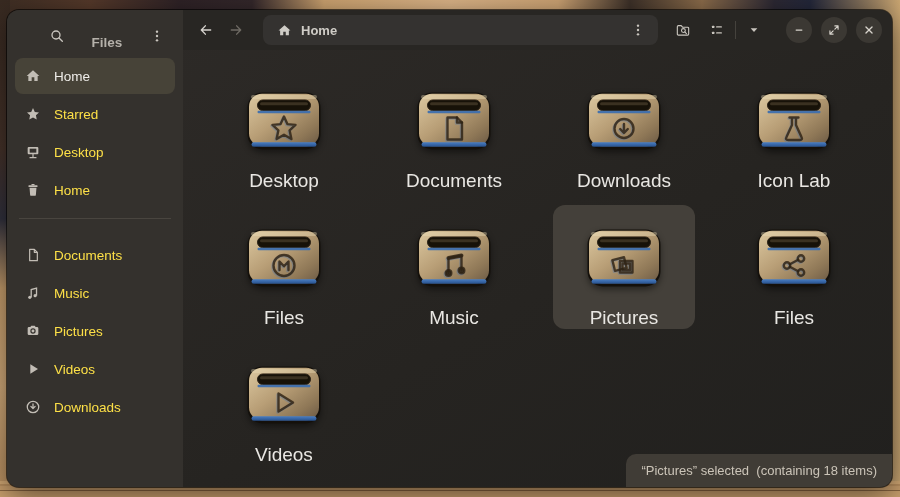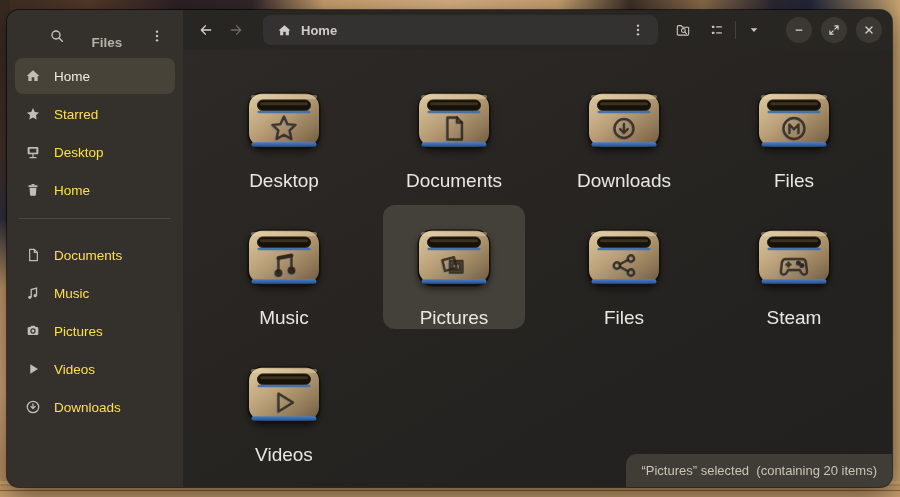--- a/index.html
+++ b/index.html
@@ -354,20 +354,37 @@
           <div>
             <svg class="folder-svg" viewBox="0 0 74 58">
               <rect x="0.5" y="0.5" width="73" height="57" rx="15" fill="#14100b"></rect>
               <rect x="2" y="1.8" width="70" height="52.5" rx="13" fill="url(#goldGrad)"></rect>
               <rect x="4" y="3" width="66" height="4" rx="2" fill="#ecdcb6" opacity="0.4"></rect>
               <rect x="4.5" y="50.2" width="65" height="4.6" rx="2.3" fill="url(#blueGrad)"></rect>
               <rect x="10.5" y="8" width="53" height="10.5" rx="5.2" fill="#171208" stroke="#2a2116" stroke-width="1"></rect>
               <rect x="13" y="10.2" width="48" height="3" rx="1.5" fill="#584a36" opacity="0.55"></rect>
               <rect x="10.5" y="18.8" width="53" height="2.4" rx="1.2" fill="#3e6fae" opacity="0.95"></rect>
               <g class="emblem" transform="translate(37,36.5)" fill="none" stroke="#2e2214" stroke-opacity="0.82" stroke-width="2.4" stroke-linecap="round" stroke-linejoin="round">
+                <path d="M-4.5,-11 L4.5,-11 M-2,-11 L-2,-3.5 L-7.5,8.5 Q-9,11.5 -5.8,11.5 L5.8,11.5 Q9,11.5 7.5,8.5 L2,-3.5 L2,-11"></path>
+              </g>
+            </svg>
+          </div>
+          <div class="cell-label">Icon Lab</div>
+        </div>
+        <div class="cell">
+          <div>
+            <svg class="folder-svg" viewBox="0 0 74 58">
+              <rect x="0.5" y="0.5" width="73" height="57" rx="15" fill="#14100b"></rect>
+              <rect x="2" y="1.8" width="70" height="52.5" rx="13" fill="url(#goldGrad)"></rect>
+              <rect x="4" y="3" width="66" height="4" rx="2" fill="#ecdcb6" opacity="0.4"></rect>
+              <rect x="4.5" y="50.2" width="65" height="4.6" rx="2.3" fill="url(#blueGrad)"></rect>
+              <rect x="10.5" y="8" width="53" height="10.5" rx="5.2" fill="#171208" stroke="#2a2116" stroke-width="1"></rect>
+              <rect x="13" y="10.2" width="48" height="3" rx="1.5" fill="#584a36" opacity="0.55"></rect>
+              <rect x="10.5" y="18.8" width="53" height="2.4" rx="1.2" fill="#3e6fae" opacity="0.95"></rect>
+              <g class="emblem" transform="translate(37,36.5)" fill="none" stroke="#2e2214" stroke-opacity="0.82" stroke-width="2.4" stroke-linecap="round" stroke-linejoin="round">
                 <circle cx="0" cy="0" r="10.5"></circle>
                 <path d="M-4.5,4.5 V-4 L0,0.8 4.5,-4 V4.5"></path>
               </g>
             </svg>
           </div>
           <div class="cell-label">Files</div>
         </div>
         <div class="cell">
           <div>
             <svg class="folder-svg" viewBox="0 0 74 58">
@@ -433,45 +450,25 @@
           <div>
             <svg class="folder-svg" viewBox="0 0 74 58">
               <rect x="0.5" y="0.5" width="73" height="57" rx="15" fill="#14100b"></rect>
               <rect x="2" y="1.8" width="70" height="52.5" rx="13" fill="url(#goldGrad)"></rect>
               <rect x="4" y="3" width="66" height="4" rx="2" fill="#ecdcb6" opacity="0.4"></rect>
               <rect x="4.5" y="50.2" width="65" height="4.6" rx="2.3" fill="url(#blueGrad)"></rect>
               <rect x="10.5" y="8" width="53" height="10.5" rx="5.2" fill="#171208" stroke="#2a2116" stroke-width="1"></rect>
               <rect x="13" y="10.2" width="48" height="3" rx="1.5" fill="#584a36" opacity="0.55"></rect>
               <rect x="10.5" y="18.8" width="53" height="2.4" rx="1.2" fill="#3e6fae" opacity="0.95"></rect>
               <g class="emblem" transform="translate(37,36.5)" fill="none" stroke="#2e2214" stroke-opacity="0.82" stroke-width="2.4" stroke-linecap="round" stroke-linejoin="round">
-                <path d="M-8,-6.5 H8 Q11.5,-6.5 12,-3 L13,5.5 Q13.2,9 10.2,9 Q8.2,9 7,6.8 L5.8,4.5 H-5.8 L-7,6.8 Q-8.2,9 -10.2,9 Q-13.2,9 -13,5.5 L-12,-3 Q-11.5,-6.5 -8,-6.5 Z"></path>
-                <path d="M-7.5,-1 H-3.5 M-5.5,-3 V1"></path>
-                <circle cx="4.5" cy="-2.5" r="1.4" class="fillme" fill="#2e2214" fill-opacity="0.82"></circle>
-                <circle cx="8" cy="0" r="1.4" class="fillme" fill="#2e2214" fill-opacity="0.82"></circle>
-              </g>
-            </svg>
-          </div>
-          <div class="cell-label">Steam</div>
-        </div>
-        <div class="cell">
-          <div>
-            <svg class="folder-svg" viewBox="0 0 74 58">
-              <rect x="0.5" y="0.5" width="73" height="57" rx="15" fill="#14100b"></rect>
-              <rect x="2" y="1.8" width="70" height="52.5" rx="13" fill="url(#goldGrad)"></rect>
-              <rect x="4" y="3" width="66" height="4" rx="2" fill="#ecdcb6" opacity="0.4"></rect>
-              <rect x="4.5" y="50.2" width="65" height="4.6" rx="2.3" fill="url(#blueGrad)"></rect>
-              <rect x="10.5" y="8" width="53" height="10.5" rx="5.2" fill="#171208" stroke="#2a2116" stroke-width="1"></rect>
-              <rect x="13" y="10.2" width="48" height="3" rx="1.5" fill="#584a36" opacity="0.55"></rect>
-              <rect x="10.5" y="18.8" width="53" height="2.4" rx="1.2" fill="#3e6fae" opacity="0.95"></rect>
-              <g class="emblem" transform="translate(37,36.5)" fill="none" stroke="#2e2214" stroke-opacity="0.82" stroke-width="2.4" stroke-linecap="round" stroke-linejoin="round">
                 <path d="M-5.5,-9 L9,0 -5.5,9 Z"></path>
               </g>
             </svg>
           </div>
           <div class="cell-label">Videos</div>
         </div>
       </div>
 
     <div class="status-pill">
-      <span>“Pictures” selected  (containing 20 items)</span>
+      <span>“Pictures” selected  (containing 18 items)</span>
     </div>
   </div>
 </div>
 
 </body></html>

